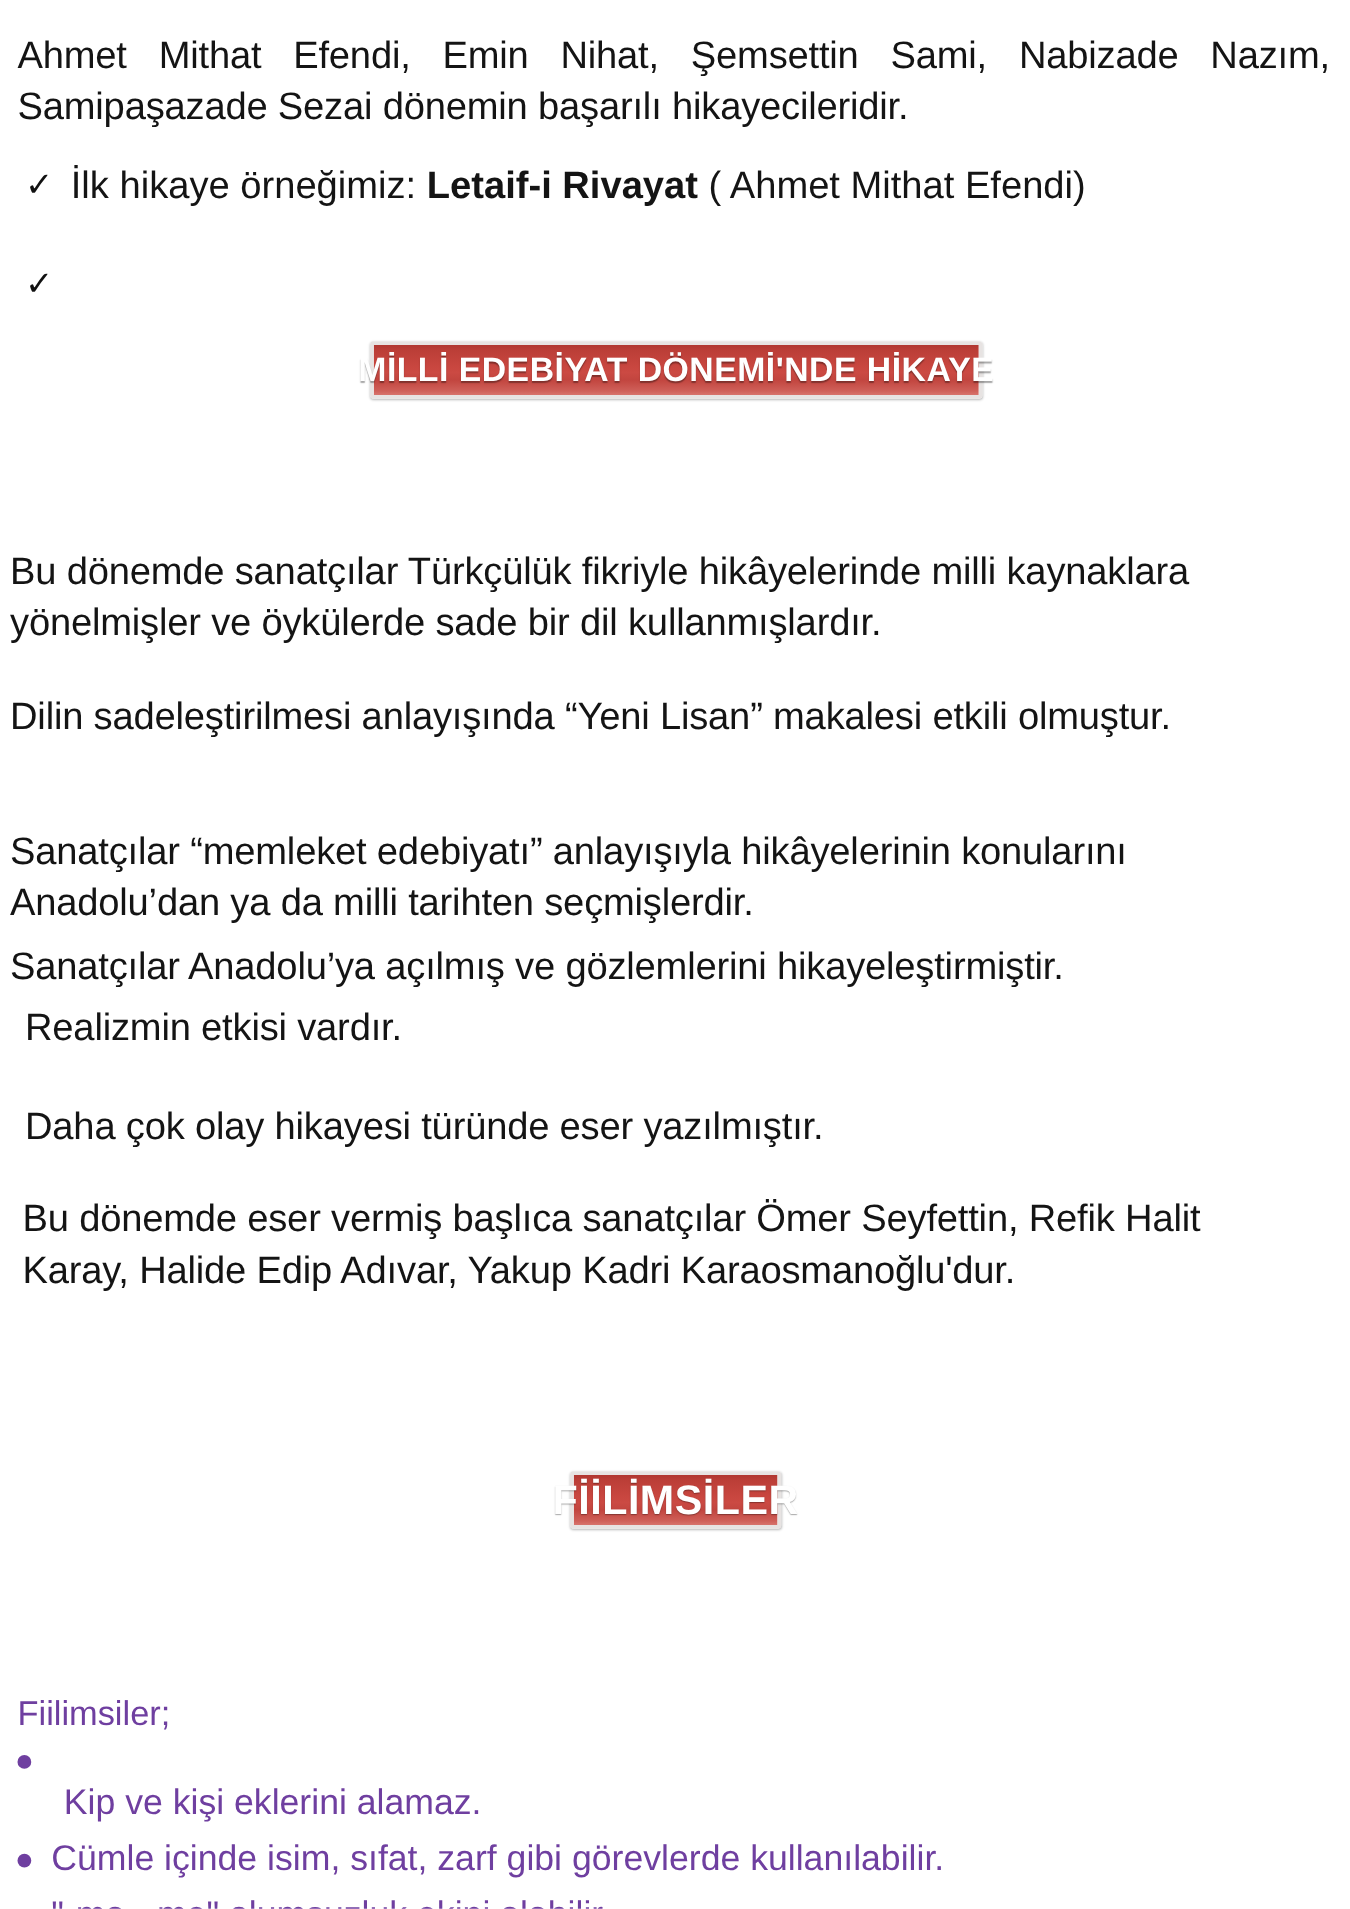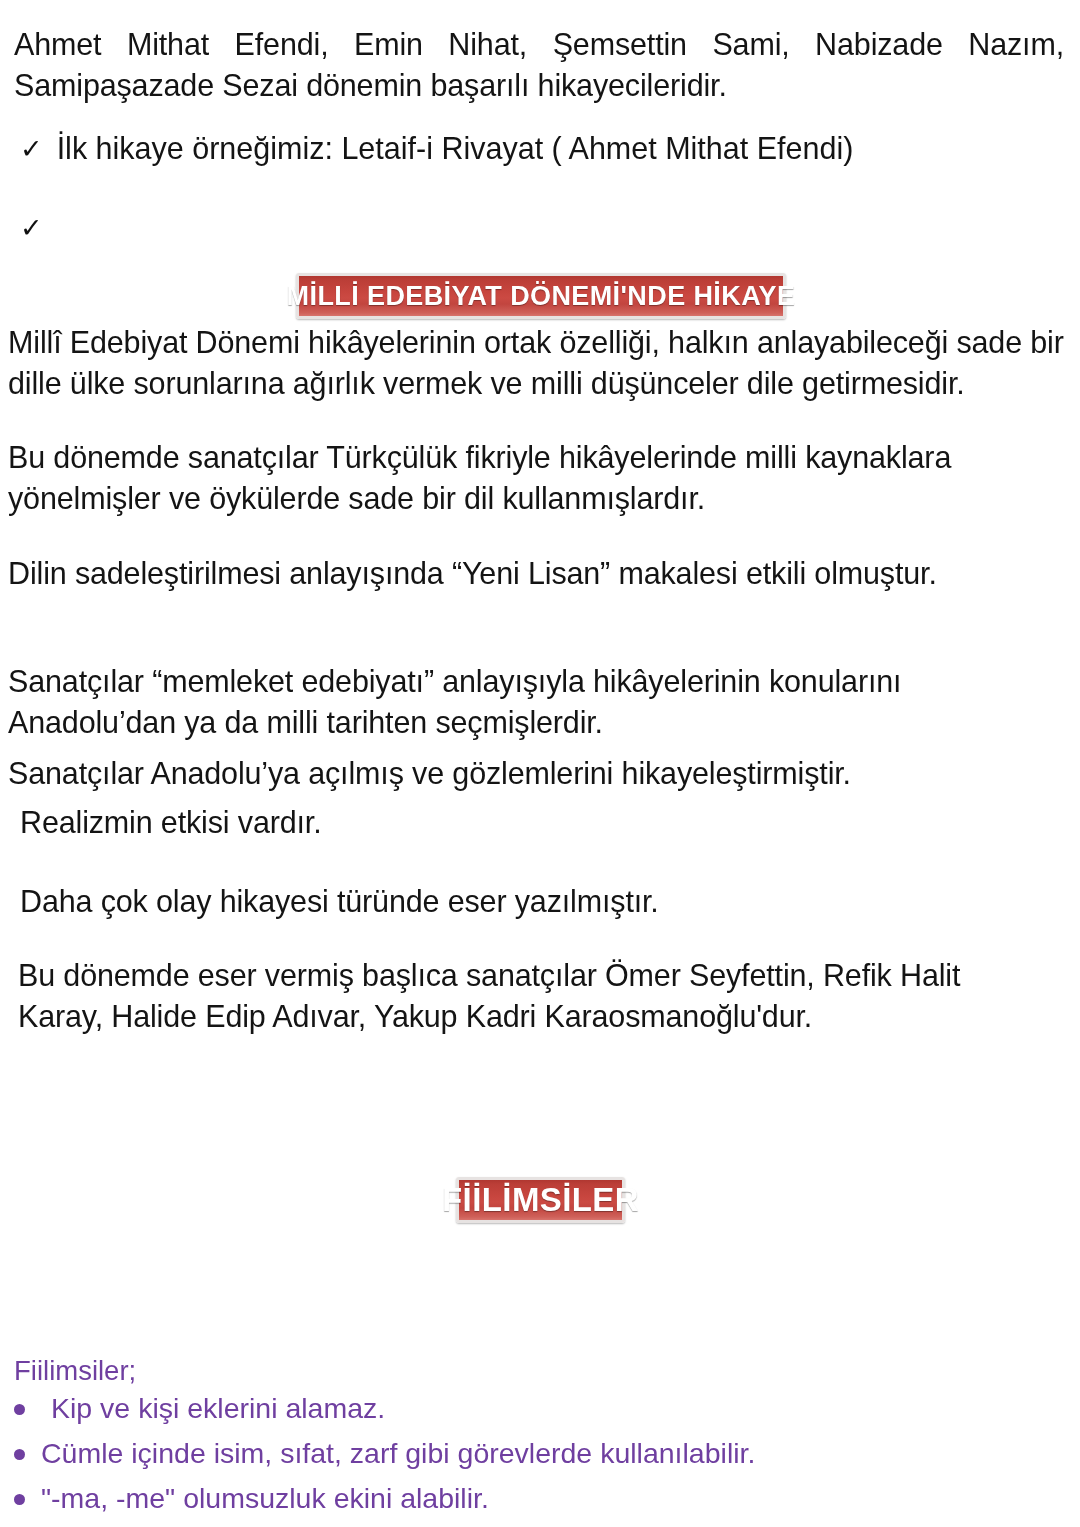--- a/index.html
+++ b/index.html
@@ -62,21 +62,21 @@
     flex: 0 0 auto;
     font-family: "DejaVu Sans", sans-serif;
     font-weight: 700;
     transform: translateY(-1px);
   }
   .check-text {
     font-size: 30.5px;
     line-height: 41px;
     color: #141414;
   }
-  .check-text b { font-weight: 400; }
+  .check-text b { font-weight: 700; }
 
   #check-1 { top: 128px; }
   #check-2 { top: 208px; }
 
   
   .badge {
     position: absolute;
     box-sizing: border-box;
     display: flex;
     align-items: center;
@@ -158,21 +158,21 @@
   }
   .bullets li .dot {
     flex: 0 0 auto;
     width: 11px;
     height: 11px;
     border-radius: 50%;
     background: #6F3FA0;
     margin-top: 16px;
   }
   .bullets li .btext { display: block; }
-  .bullets li.extra-pad .btext { padding-left: 10px; }
+  .bullets li.extra-pad .btext { padding-left: 10px; margin-top: 34px; }
 </style>
 </head>
 <body>
 
 <div class="page">
 
   <div class="para intro" id="p-intro">
     <span class="l1">Ahmet Mithat Efendi, Emin Nihat, Şemsettin Sami, Nabizade Nazım,</span>
     <span class="l2">Samipaşazade Sezai dönemin başarılı hikayecileridir.</span>
   </div>
@@ -181,21 +181,20 @@
     <span class="check-mark">✓</span>
     <span class="check-text"><span>İlk hikaye örneğimiz: </span><b>Letaif-i Rivayat</b><span> ( Ahmet Mithat Efendi)</span></span>
   </div>
 
   <div class="check-item" id="check-2">
     <span class="check-mark">✓</span>
   </div>
 
   <div class="badge" id="badge-milli">MİLLİ EDEBİYAT DÖNEMİ'NDE HİKAYE</div>
 
-  <p class="para blk" id="p-ortak">Millî Edebiyat Dönemi hikâyelerinin ortak özelliği, halkın anlayabileceği sade bir dille ülke sorunlarına ağırlık vermek ve milli düşünceler dile getirmesidir.</p>
 
   <p class="para blk" id="p-turkculuk">Bu dönemde sanatçılar Türkçülük fikriyle hikâyelerinde milli kaynaklara yönelmişler ve öykülerde sade bir dil kullanmışlardır.</p>
 
   <p class="para blk" id="p-yenilisan">Dilin sadeleştirilmesi anlayışında “Yeni Lisan” makalesi etkili olmuştur.</p>
 
   <p class="para blk" id="p-memleket">Sanatçılar “memleket edebiyatı” anlayışıyla hikâyelerinin konularını Anadolu’dan ya da milli tarihten seçmişlerdir.</p>
 
   <p class="para blk" id="p-acilmis">Sanatçılar Anadolu’ya açılmış ve gözlemlerini hikayeleştirmiştir.</p>
 
   <p class="para blk indent" id="p-realizm">Realizmin etkisi vardır.</p>

